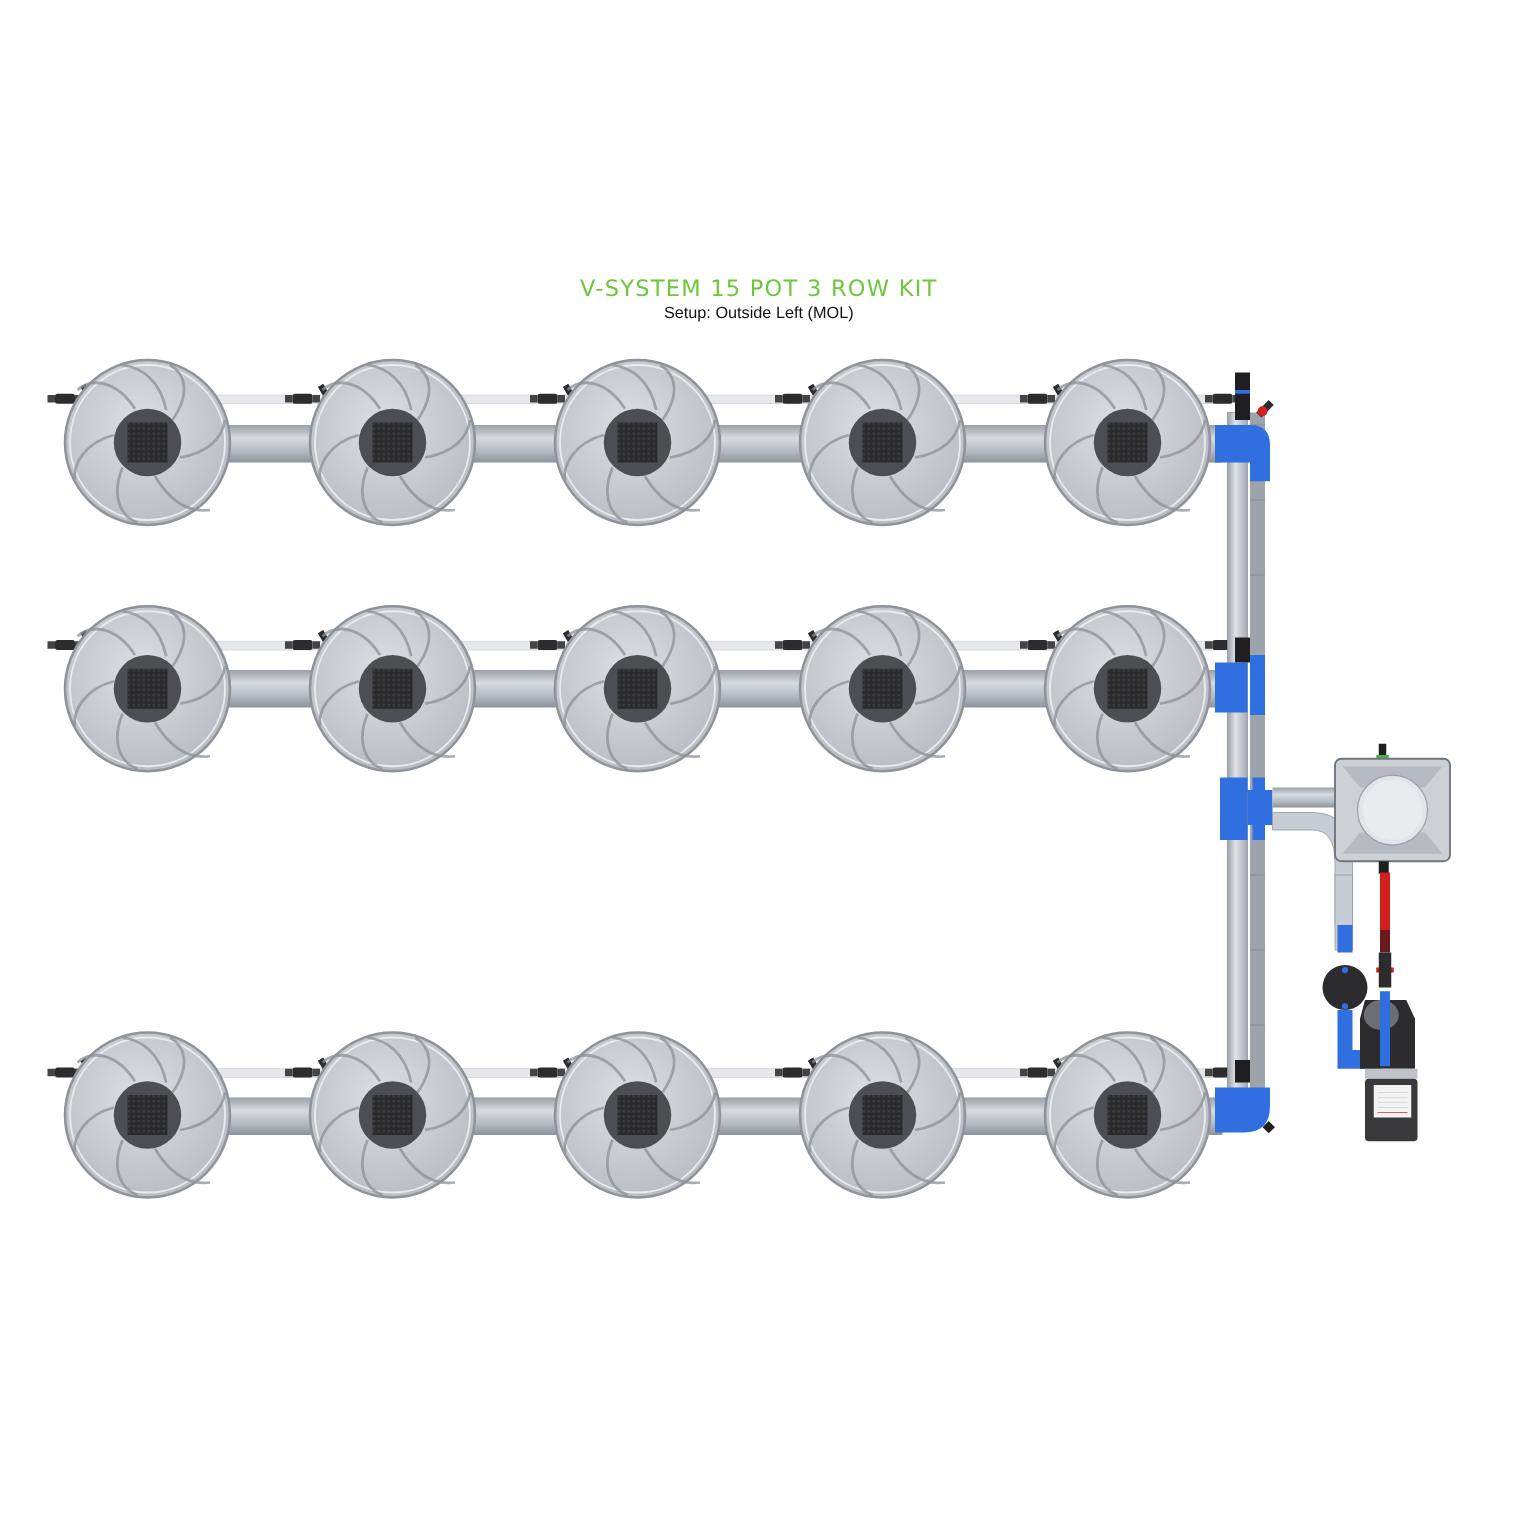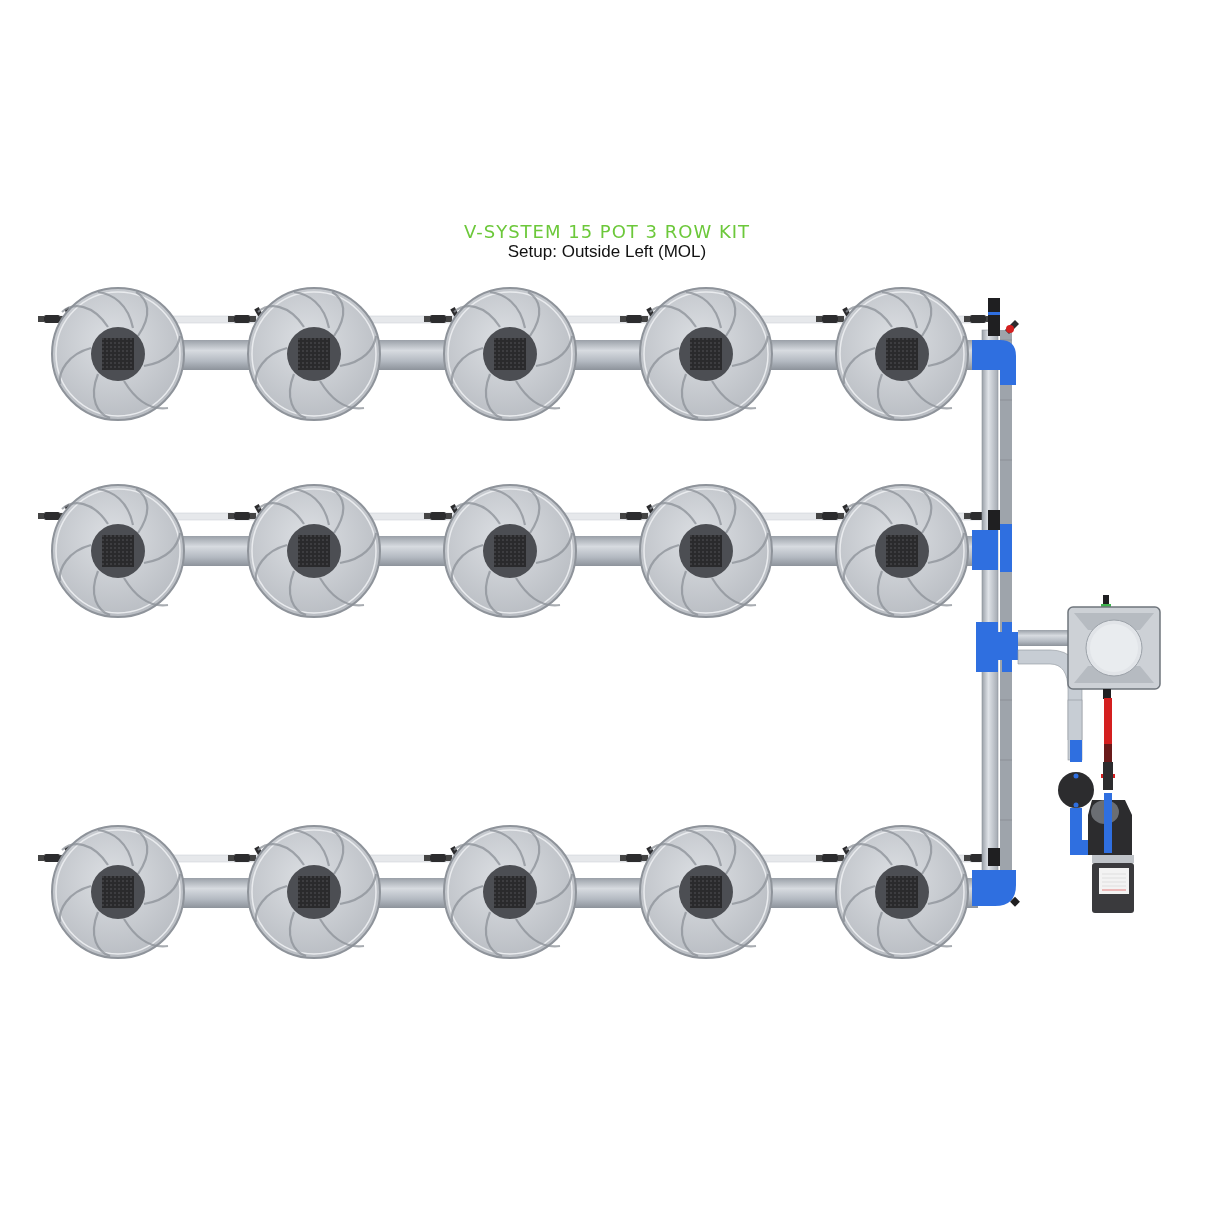--- a/index.html
+++ b/index.html
@@ -1,18 +1,18 @@
 <!DOCTYPE html>
 <html><head>
 <meta charset="utf-8">
 <style>
   html, body { margin:0; padding:0; background:#ffffff; }
   body { width:1214px; height:1214px; position:relative; overflow:hidden; font-family:"Liberation Sans", sans-serif; }
   .title { position:absolute; left:0; width:1214px; top:221px; text-align:center; color:#6cc83a; font-family:"DejaVu Sans", sans-serif; font-size:18px; letter-spacing:1px; font-weight:400; }
-  .subtitle { position:absolute; left:0; width:1214px; top:242px; text-align:center; color:#111; font-size:17px; }
+  .subtitle { position:absolute; left:0; width:1214px; top:242px; text-align:center; color:#111; font-size:13px; }
   svg.scene { position:absolute; left:0; top:0; }
 </style>
 </head>
 <body>
 
 <div class="title">V-SYSTEM 15 POT 3 ROW KIT</div>
 <div class="subtitle">Setup: Outside Left (MOL)</div>
 
 <svg class="scene" width="1214" height="1214" viewBox="0 0 1214 1214">
   <defs>

